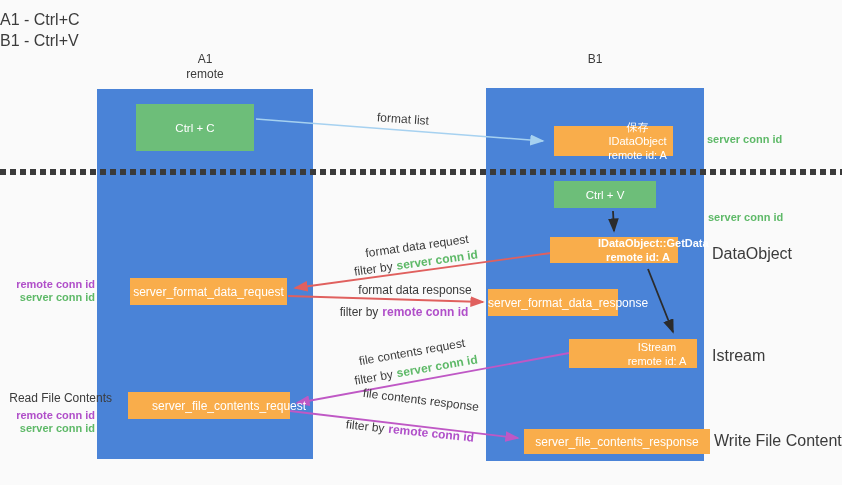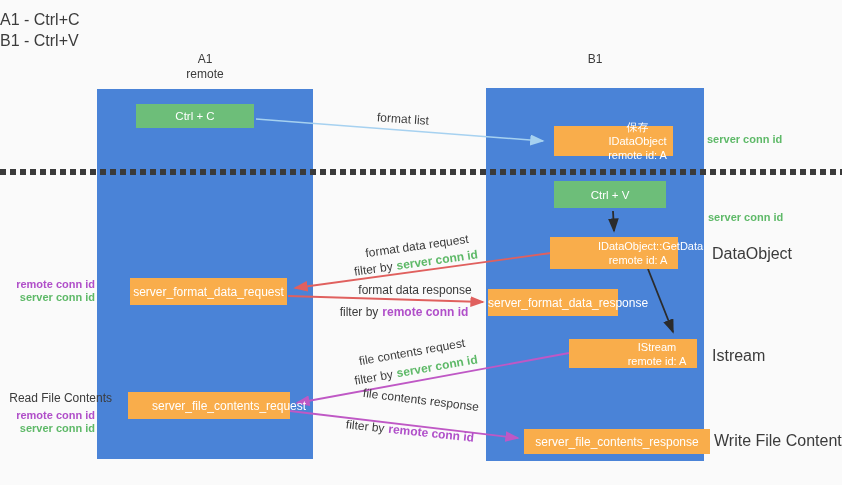--- a/index.html
+++ b/index.html
@@ -40,24 +40,24 @@
     color:#ffffff;
     text-align:center;
     display:flex;flex-direction:column;justify-content:center;
     box-sizing:border-box;
   }
   .node-green{background:#6dbe79;}
   .node-orange{background:#f9ad4b;}
   .node .l1,.node .l2{font-size:11px;line-height:14px;padding-left:48px;}
   .node-ctrl{font-size:11.5px;}
   .node-wide{font-size:12px;}
-  #ctrl-c{left:136px;top:104px;width:118px;height:24px;}
+  #ctrl-c{left:136px;top:104px;width:118px;height:47px;}
   #save-obj{left:554px;top:126px;width:119px;height:30px;}
-  #ctrl-v{left:554px;top:181px;width:112px;height:27px;}
-  #getdata{left:550px;top:237px;width:128px;height:32px;}
+  #ctrl-v{left:554px;top:181px;width:102px;height:27px;}
+  #getdata{left:550px;top:237px;width:128px;height:26px;font-weight:bold;}
   #fmt-req{left:130px;top:278px;width:157px;height:27px;}
   #fmt-resp{left:488px;top:289px;width:130px;height:27px;}
   #istream{left:569px;top:339px;width:128px;height:29px;}
   #file-req{left:128px;top:392px;width:162px;height:27px;padding-left:24px;}
   #file-resp{left:524px;top:429px;width:186px;height:25px;}
   .arrow-label{
     font-size:12px;color:#3b3b3b;
     white-space:nowrap;
     transform:translate(-50%,-50%);
   }

